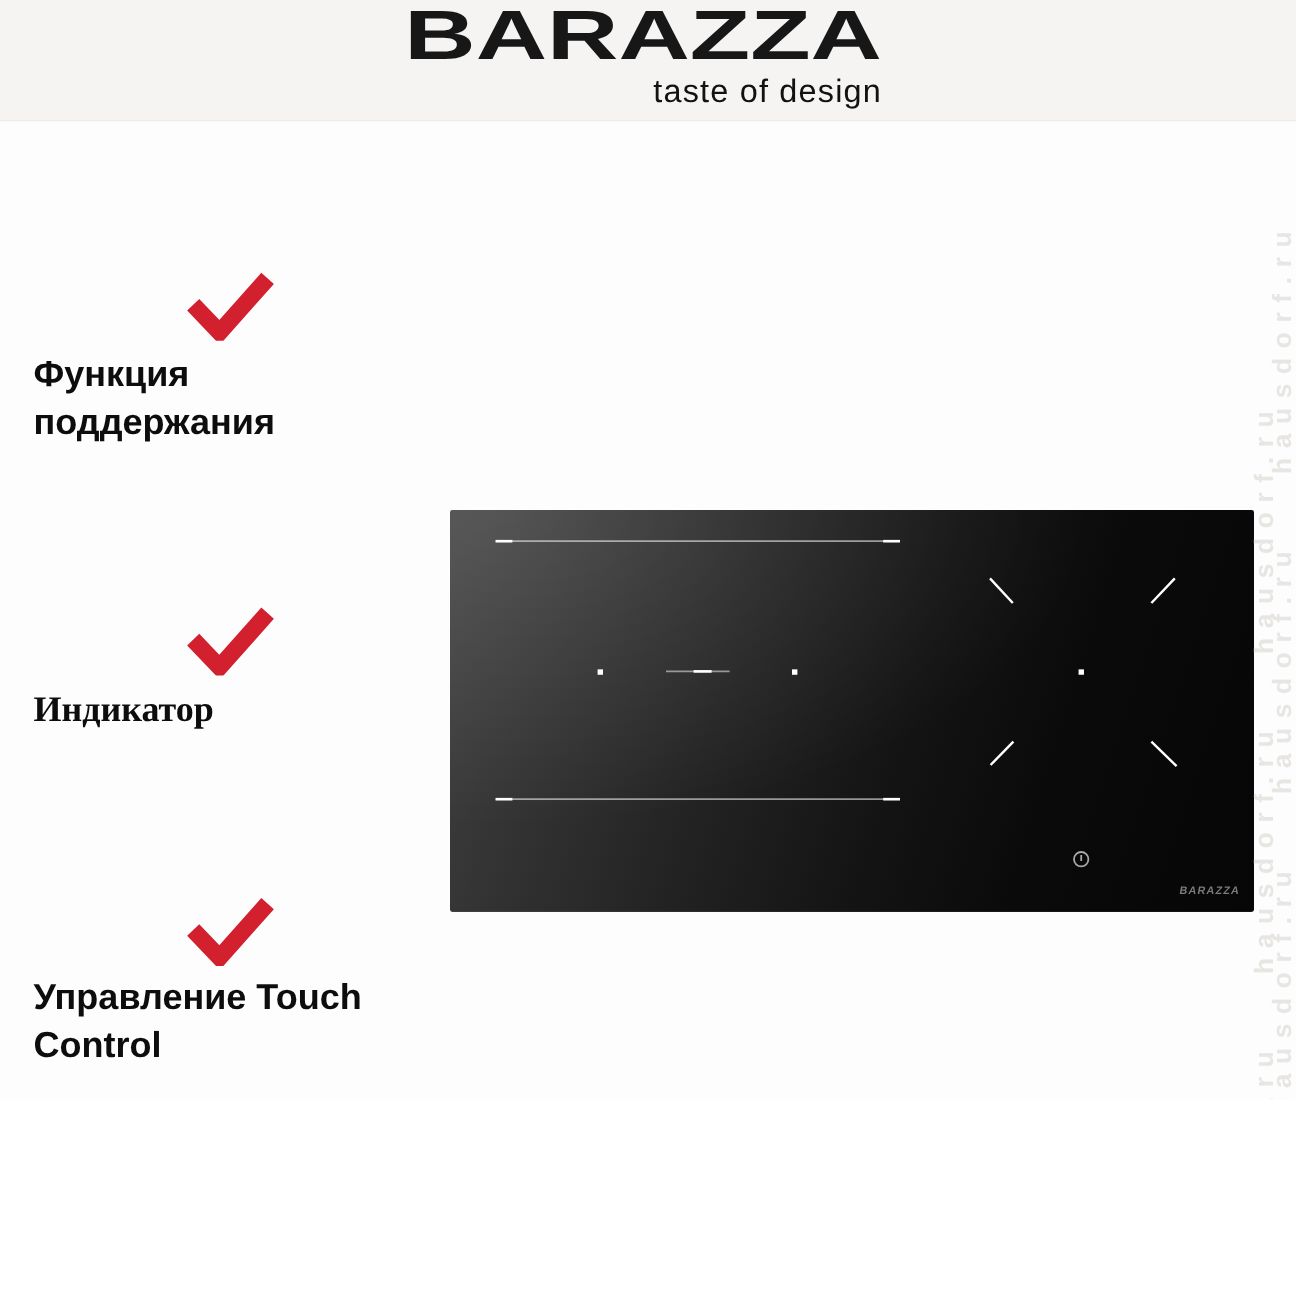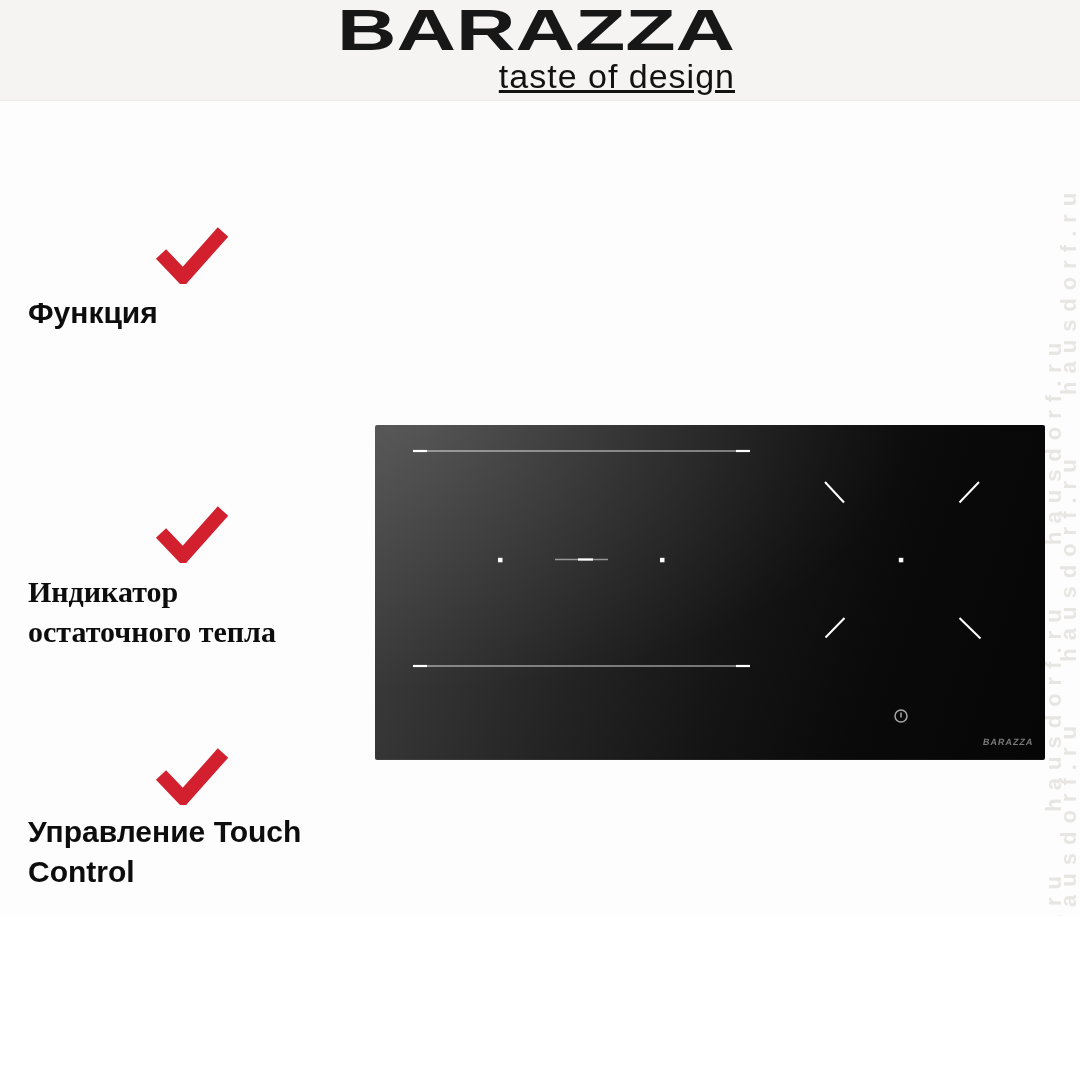--- a/index.html
+++ b/index.html
@@ -15,22 +15,22 @@
     background:var(--header-bg,#f5f4f3);
     border-bottom:1px solid #ececea;
   }
   .brand-block{position:absolute;left:345px;top:2px;width:390px;text-align:right;}
   .brand{
     font-size:58px;font-weight:bold;line-height:56px;color:#171717;
     letter-spacing:0px;transform:scaleX(1.42);transform-origin:100% 50%;
     white-space:nowrap;
   }
   .tagline{
-    font-size:34px;line-height:32px;color:#121212;letter-spacing:1px;
-    margin-top:2px;white-space:nowrap;text-decoration:underline;
+    font-size:27px;line-height:32px;color:#121212;letter-spacing:1px;
+    margin-top:2px;white-space:nowrap;
   }
   
   .features{position:absolute;left:28px;top:0;width:328px;}
   .check{position:absolute;left:126px;width:76px;height:58px;display:block;}
   .check.c1{top:226px;}
   .check.c2{top:505px;}
   .check.c3{top:747px;}
   .ftext{position:absolute;left:0;width:328px;text-align:left;
     font-size:30px;line-height:40px;font-weight:bold;color:var(--text,#0d0d0d);}
   .ftext.t1{top:293px;}
@@ -73,28 +73,28 @@
     </div>
   </div>
 
   <div class="features">
 
     <svg class="check c1" viewBox="0 0 76 58">
       <path d="M7 28 L29 51 L69 6" fill="none" stroke="var(--check-red,#d2202e)" stroke-width="14" stroke-linecap="butt" stroke-linejoin="miter"></path>
     </svg>
     <div class="ftext t1">
       <div>Функция</div>
+      <div>поддержания</div>
     </div>
 
     <svg class="check c2" viewBox="0 0 76 58">
       <path d="M7 28 L29 51 L69 6" fill="none" stroke="var(--check-red,#d2202e)" stroke-width="14" stroke-linecap="butt" stroke-linejoin="miter"></path>
     </svg>
     <div class="ftext t2">
       <div>Индикатор</div>
-      <div>остаточного тепла</div>
     </div>
 
     <svg class="check c3" viewBox="0 0 76 58">
       <path d="M7 28 L29 51 L69 6" fill="none" stroke="var(--check-red,#d2202e)" stroke-width="14" stroke-linecap="butt" stroke-linejoin="miter"></path>
     </svg>
     <div class="ftext t3">
       <div>Управление Touch</div>
       <div>Control</div>
     </div>
 

